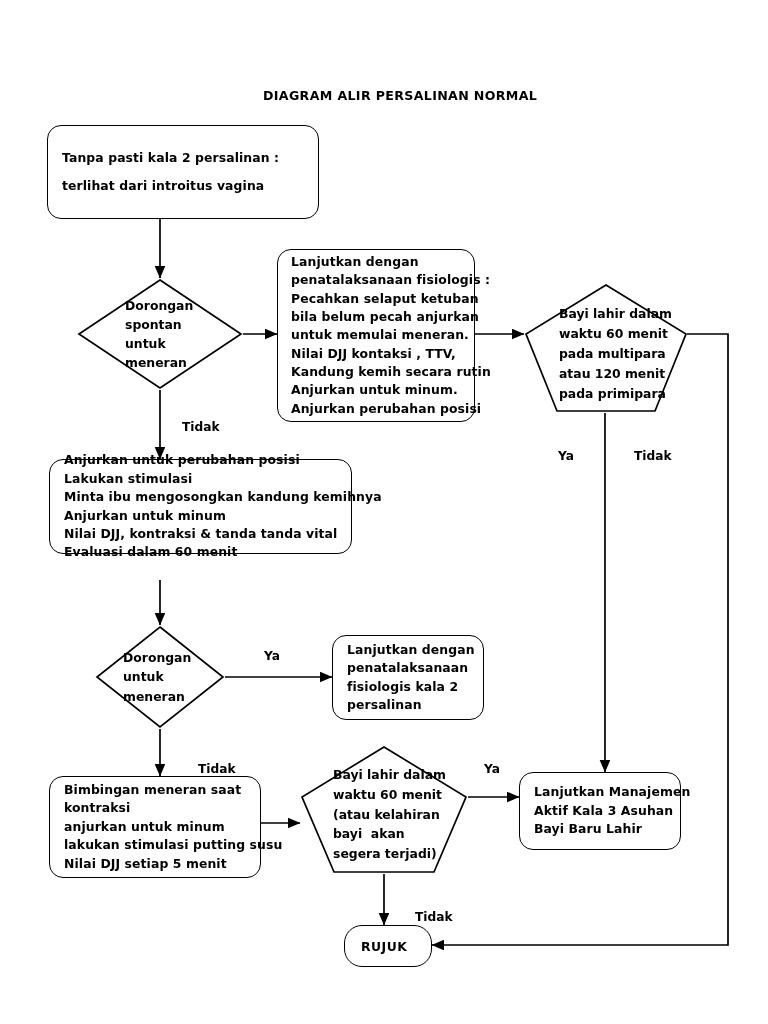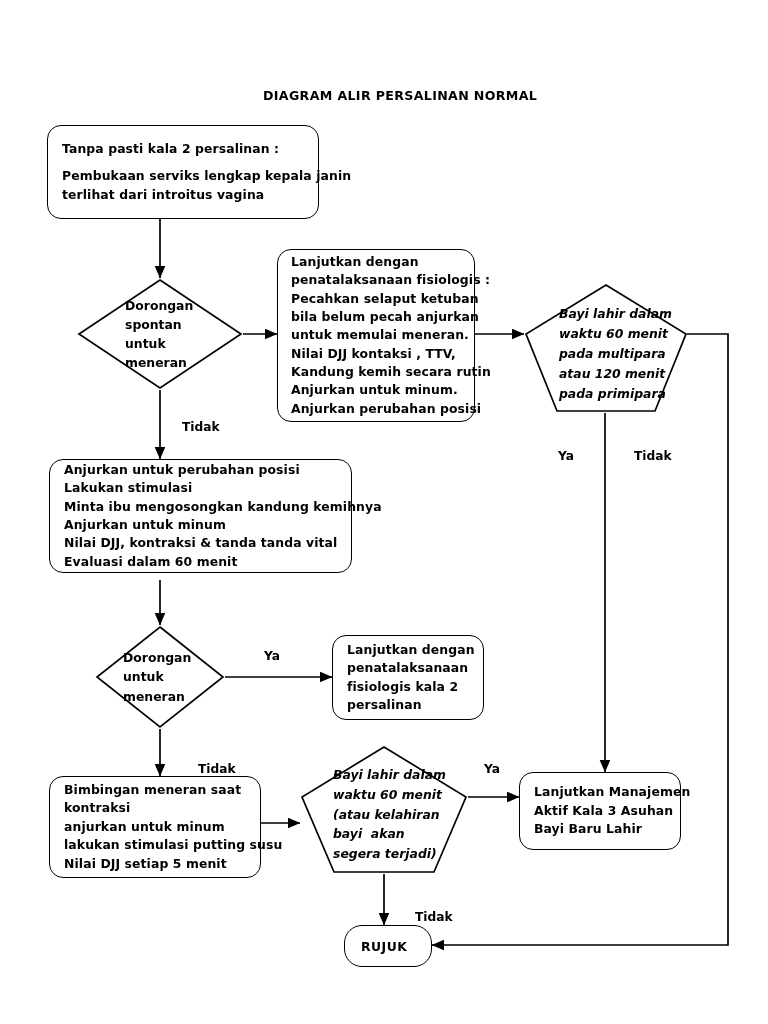--- a/index.html
+++ b/index.html
@@ -74,21 +74,21 @@
     left: 0; top: 0;
     width: 100%; height: 100%;
     display: flex;
     flex-direction: column;
     justify-content: center;
     font-size: 12.4px;
     font-weight: 600;
     line-height: 1.6;
     box-sizing: border-box;
   }
-  .penta-text .ln { display:block; white-space: pre; font-style: italic; }
+  .penta-text .ln { display:block; white-space: pre; }
 
   .edge-label {
     position: absolute;
     font-size: 12.2px;
     font-weight: 600;
     z-index: 3;
     background: transparent;
     margin-top: 12px;
   }
   .rujuk {
@@ -138,21 +138,20 @@
     <path d="M687,334 L728,334 L728,945 L432,945"></path>
   </g>
 </svg>
 
 <div class="title" style="left:263px; top:88px;">DIAGRAM ALIR PERSALINAN NORMAL</div>
 
 <div class="node rbox" style="left:47px; top:125px; width:272px; height:94px;">
   <div>
     <span class="ln">Tanpa pasti kala 2 persalinan :</span>
     <span class="sp"></span>
-    <span class="ln">Pembukaan serviks lengkap kepala janin</span>
     <span class="ln">terlihat dari introitus vagina</span>
   </div>
 </div>
 
 <div class="diamond-wrap" style="left:77px; top:278px; width:166px; height:112px;">
   <svg width="166" height="112" viewBox="0 0 166 112" xmlns="http://www.w3.org/2000/svg">
     <polygon points="83,2 164,56 83,110 2,56" fill="#fff" stroke="#000" stroke-width="1.7"></polygon>
   </svg>
   <div class="diamond-text" style="padding-left:48px;">
     <span>Dorongan</span>
@@ -187,21 +186,21 @@
     <span class="ln">waktu 60 menit</span>
     <span class="ln">pada multipara</span>
     <span class="ln">atau 120 menit</span>
     <span class="ln">pada primipara</span>
   </div>
 </div>
 
 <div class="edge-label" style="left:558px; top:437px;">Ya</div>
 <div class="edge-label" style="left:634px; top:437px;">Tidak</div>
 
-<div class="node rbox" style="left:49px; top:459px; width:303px; height:114px;align-items:center;">
+<div class="node rbox" style="left:49px; top:459px; width:303px; height:95px;align-items:center;">
   <div>
     <span class="ln">Anjurkan untuk perubahan posisi</span>
     <span class="ln">Lakukan stimulasi</span>
     <span class="ln">Minta ibu mengosongkan kandung kemihnya</span>
     <span class="ln">Anjurkan untuk minum</span>
     <span class="ln">Nilai DJJ, kontraksi &amp; tanda tanda vital</span>
     <span class="ln">Evaluasi dalam 60 menit</span>
   </div>
 </div>
 

